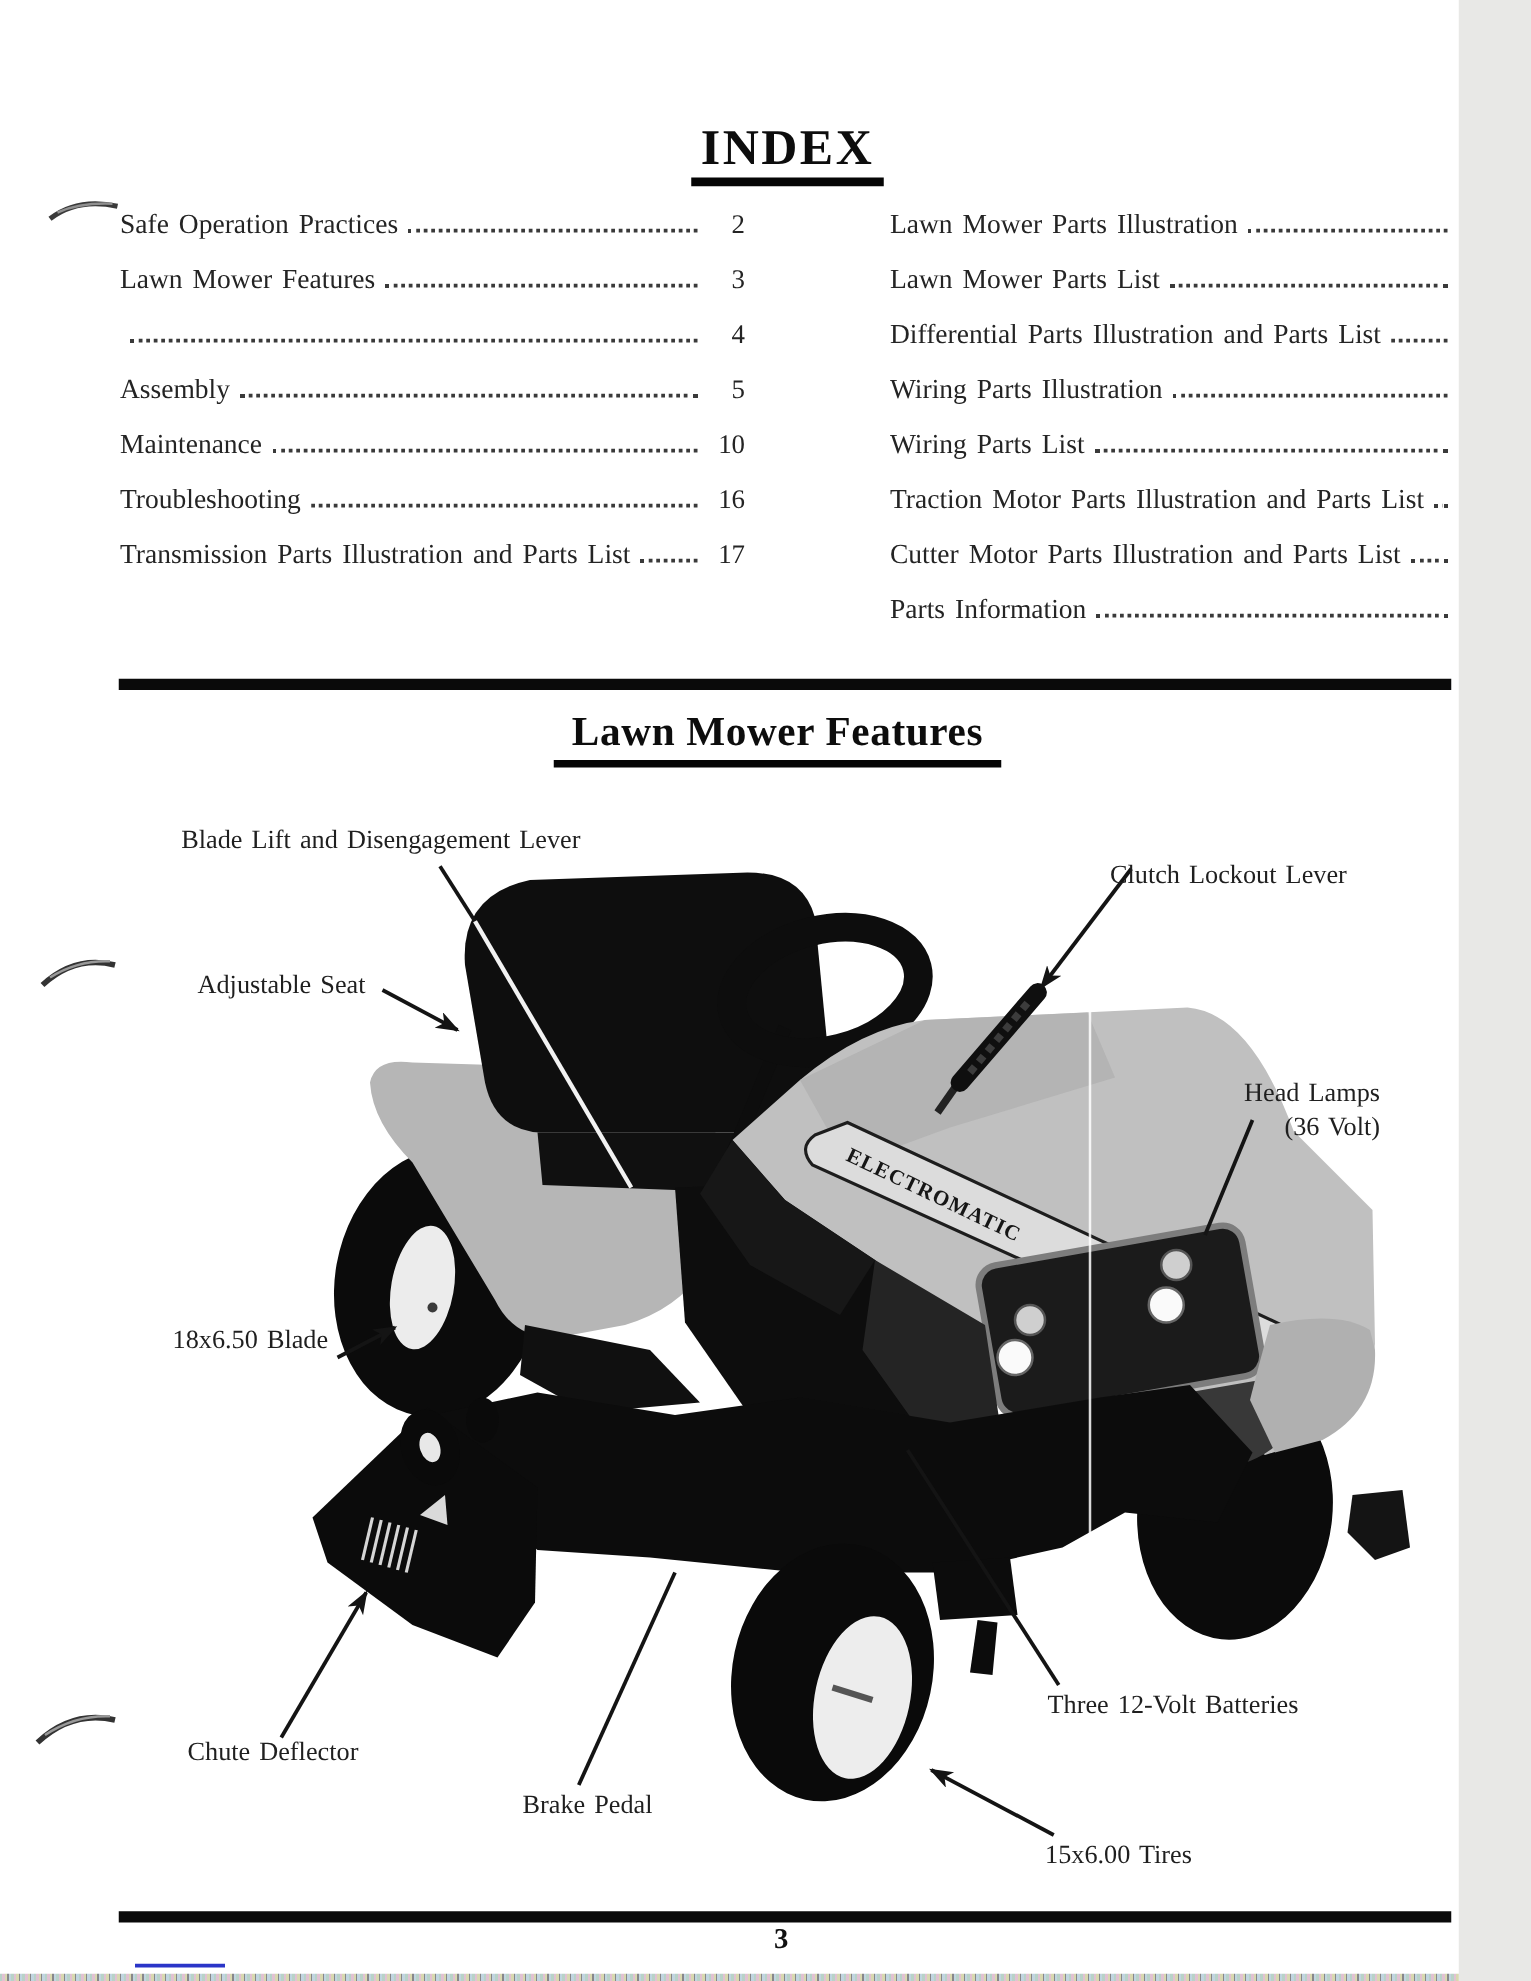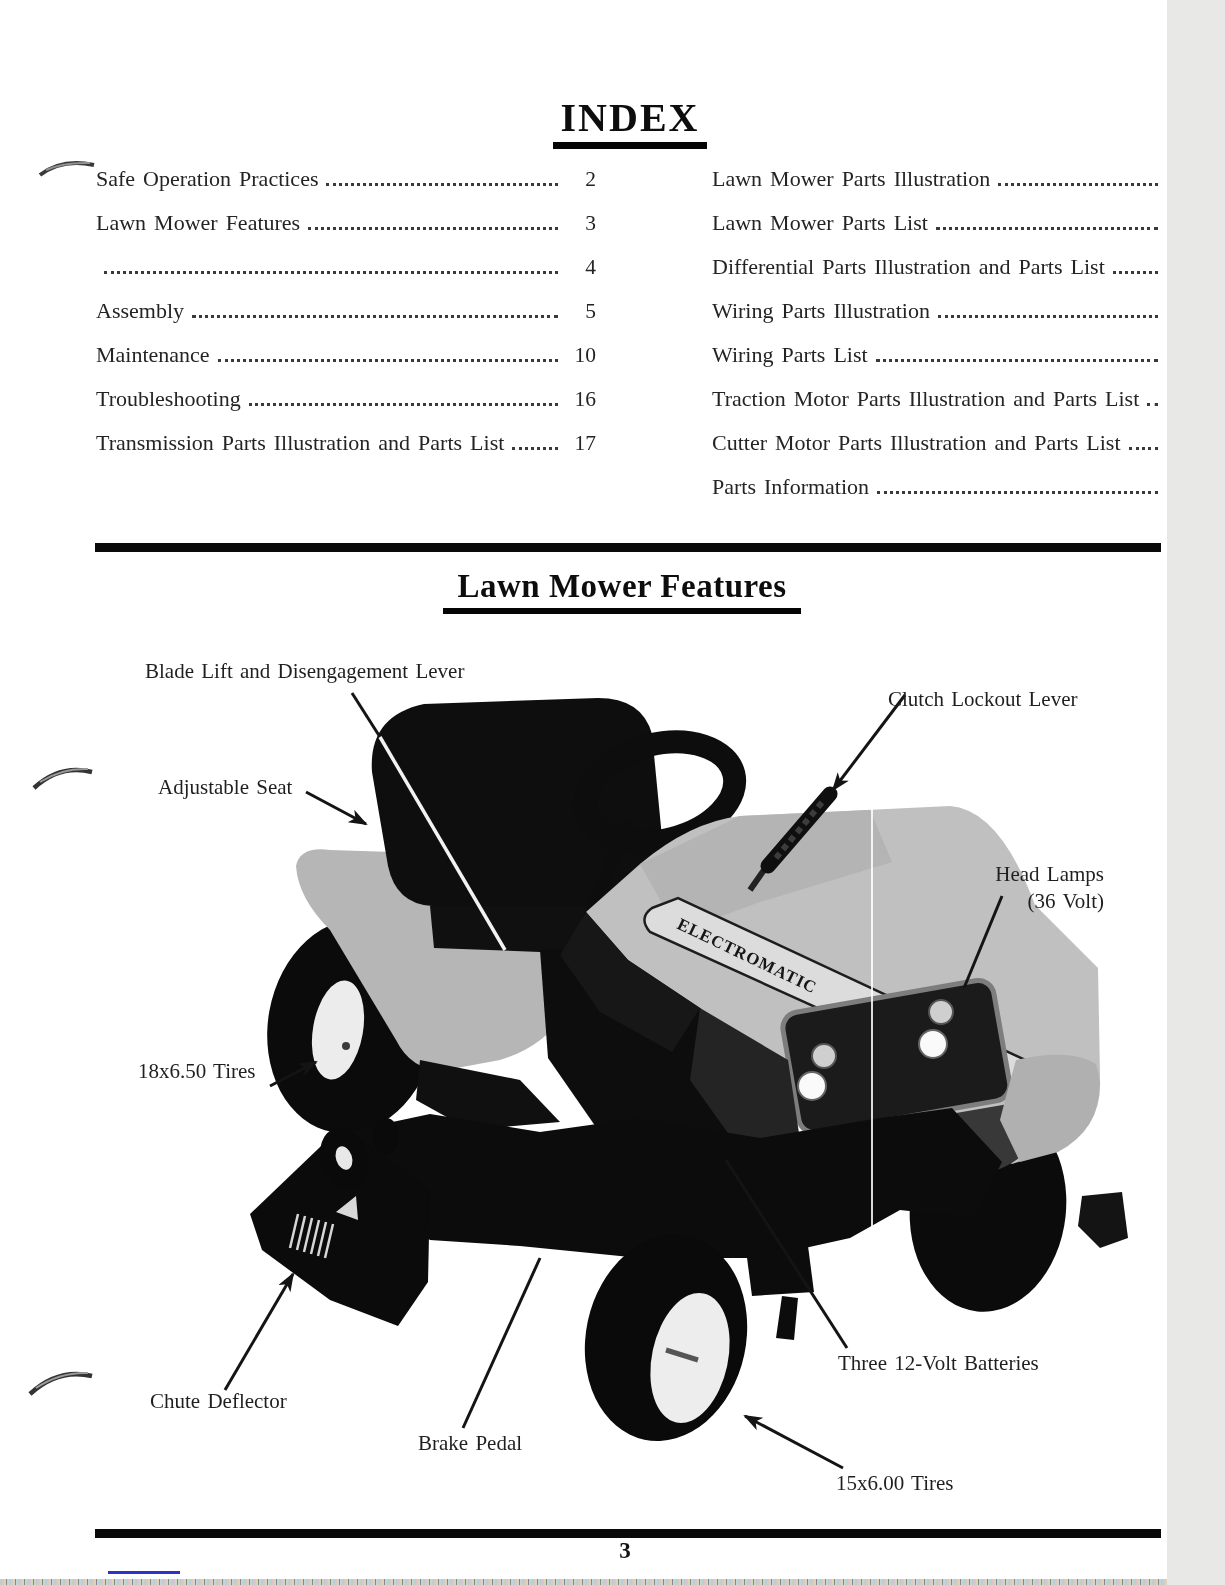--- a/index.html
+++ b/index.html
@@ -148,21 +148,21 @@
     <span class="t">Lawn Mower Features</span>
   </div>
 
   <div class="fig-label" id="lbl-blade">Blade Lift and Disengagement Lever</div>
   <div class="fig-label" id="lbl-clutch">Clutch Lockout Lever</div>
   <div class="fig-label" id="lbl-seat">Adjustable Seat</div>
   <div class="fig-label two-line" id="lbl-headlamps">
     <span>Head Lamps</span><br>
     <span>(36 Volt)</span>
   </div>
-  <div class="fig-label" id="lbl-reartires">18x6.50 Tires</div>
+  <div class="fig-label" id="lbl-reartires">18x6.50 Blade</div>
   <div class="fig-label" id="lbl-chute">Chute Deflector</div>
   <div class="fig-label" id="lbl-brake">Brake Pedal</div>
   <div class="fig-label" id="lbl-batteries">Three 12-Volt Batteries</div>
   <div class="fig-label" id="lbl-fronttires">15x6.00 Tires</div>
 
   <svg class="fig" width="1225" height="1585" viewBox="0 0 1225 1585">
     <defs>
       <marker id="ah" markerUnits="userSpaceOnUse" markerWidth="20" markerHeight="16" refX="17" refY="7" orient="auto">
         <path d="M0,0 L19,7 L0,14 L5,7 Z" fill="#141414"></path>
       </marker>

